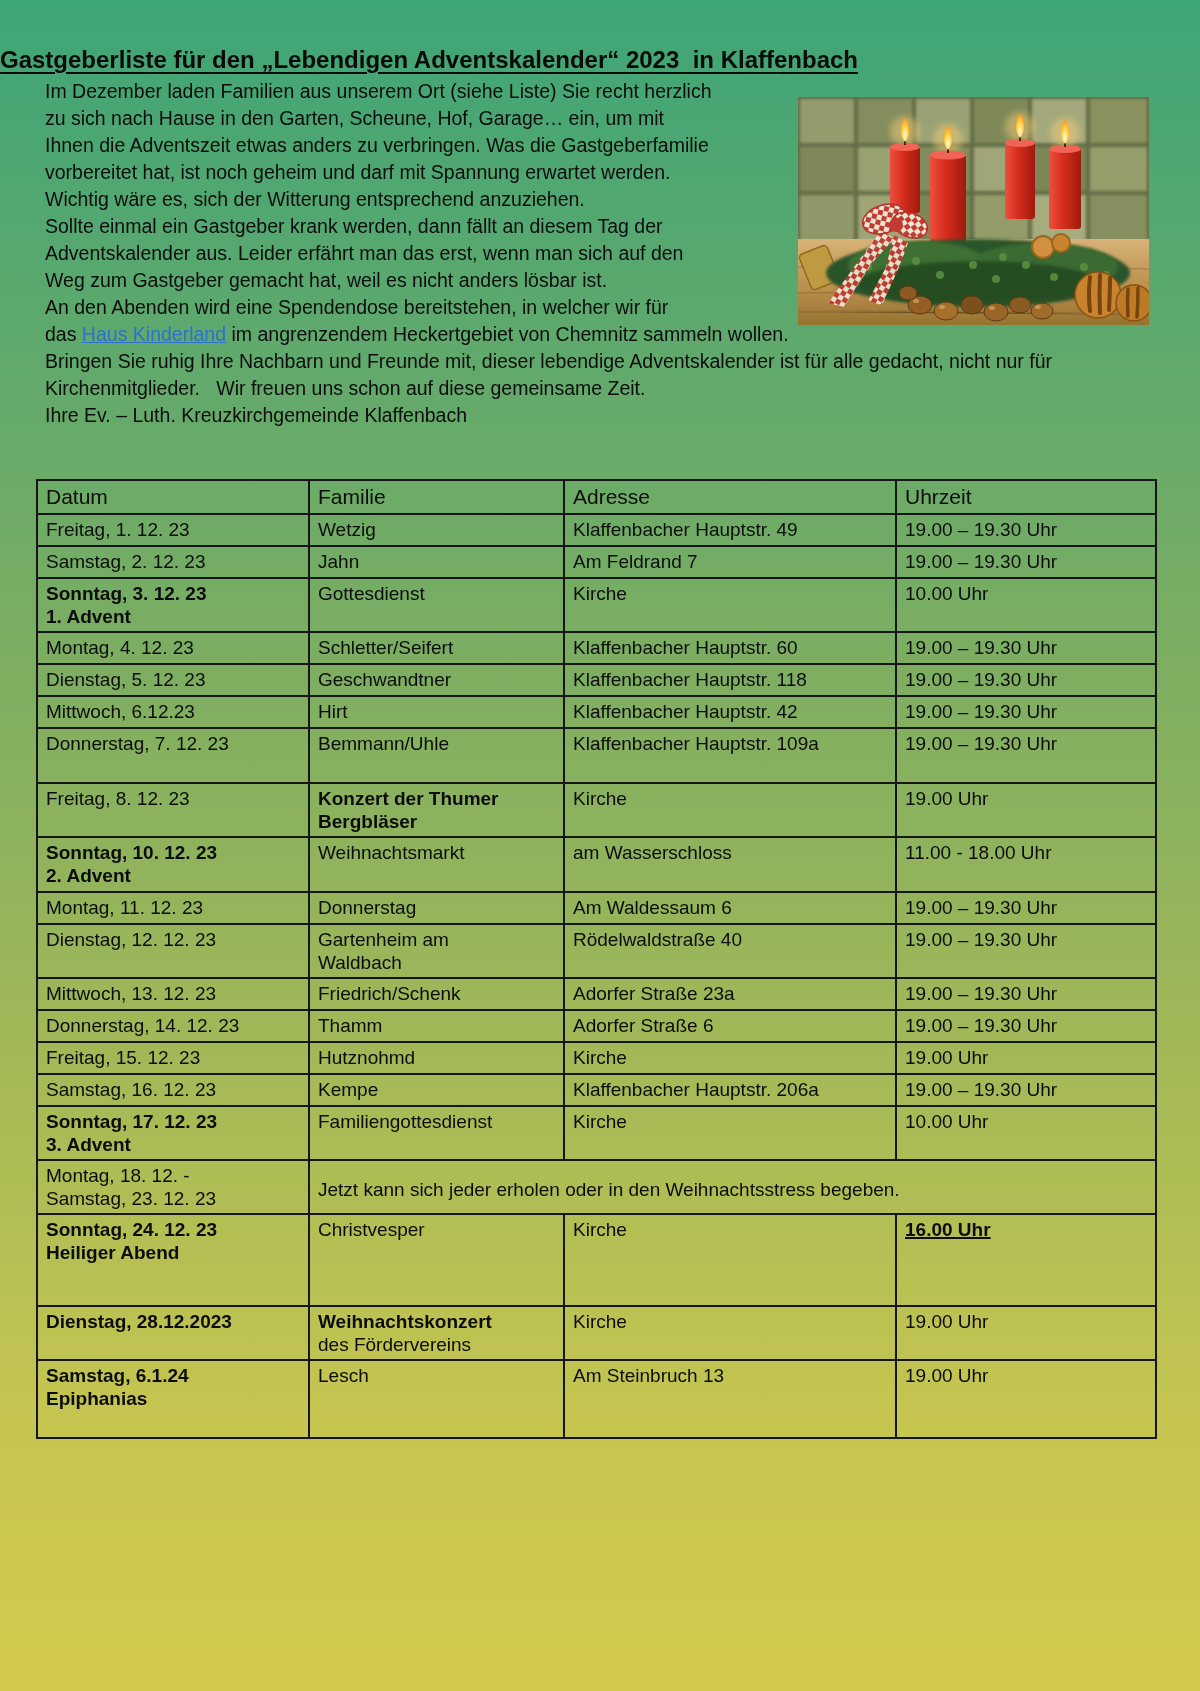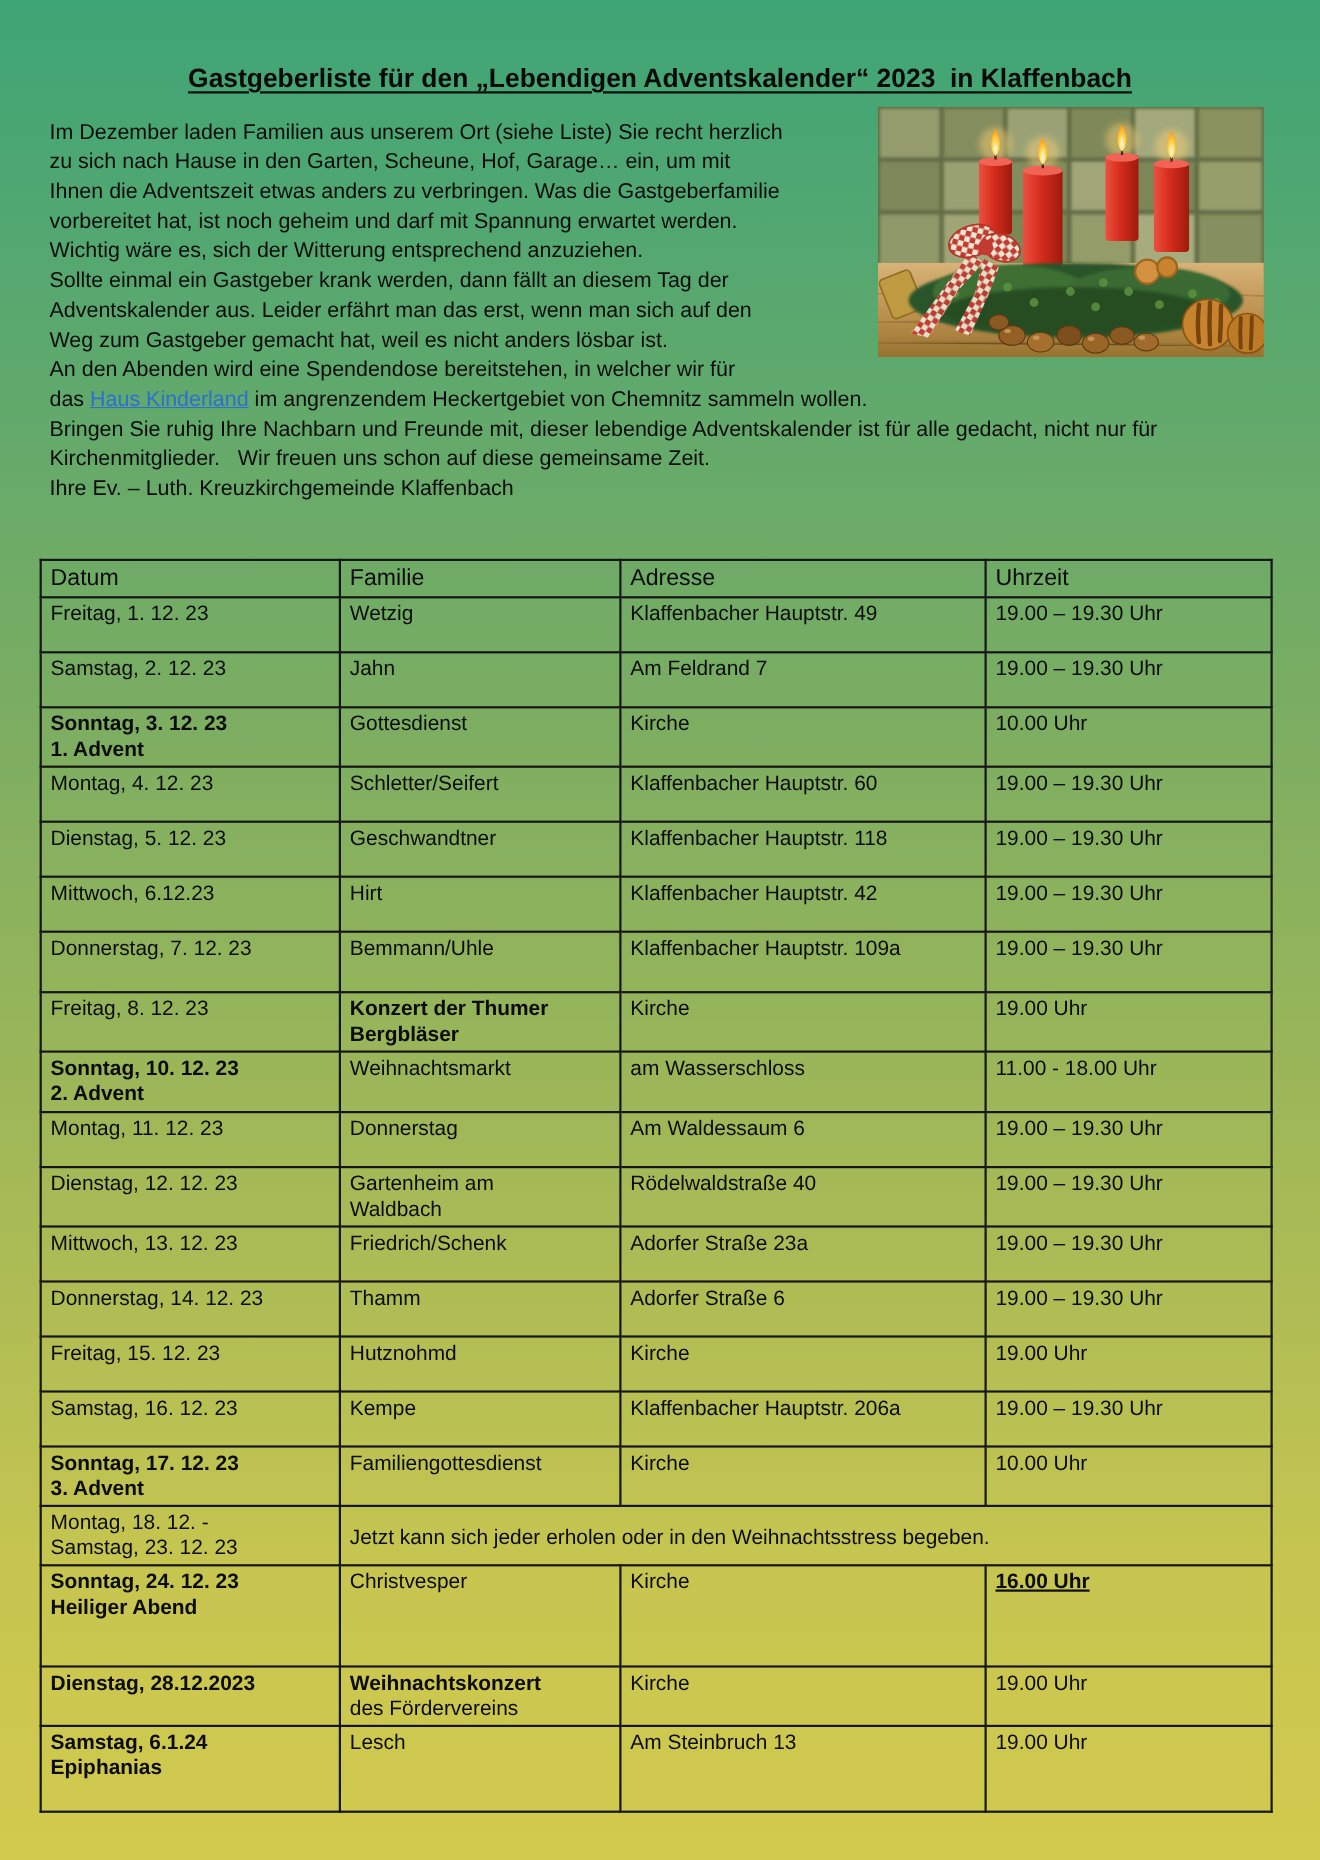--- a/index.html
+++ b/index.html
@@ -4,27 +4,27 @@
 <style>
   html,body{margin:0;padding:0;}
   body{width:1200px;height:1691px;overflow:hidden;}
   .page{
     position:relative;width:1200px;height:1691px;overflow:hidden;
     background:linear-gradient(180deg,#3ea576 0%,#58a86f 16%,#7bad62 38%,#a2b857 62%,#c6c550 84%,#d2ca4e 100%);
     font-family:"Liberation Sans","DejaVu Sans",sans-serif;
     color:#0c0c0c;
   }
   h1.title{
-    margin:12px;padding-top:46px;text-align:center;
+    margin:0;padding-top:46px;text-align:left;
     font-size:24px;font-weight:bold;
     text-decoration:underline;text-decoration-thickness:2px;text-underline-offset:4px;
     color:#0a0a0a;
   }
   .intro{
-    margin:21px 30px 0 45px;
+    margin:4px 30px 0 45px;
     font-size:19.5px;line-height:27px;
     white-space:pre-line;
   }
   .link{color:#2e6fd2;text-decoration:underline;cursor:pointer;}
   .photo{
     position:absolute;left:798px;top:97px;width:351px;height:228px;
     overflow:hidden;
   }
   table.schedule{
     margin:50px 4px 0 36px;width:1119px;
@@ -35,21 +35,21 @@
     border:2px solid #161616;
     text-align:left;vertical-align:top;
     padding:3px 8px;line-height:23px;
     white-space:pre-line;
     overflow:hidden;
   }
   .schedule th{
     font-weight:normal;font-size:21px;height:28px;
     vertical-align:middle;padding:2px 8px;line-height:24px;
   }
-  .schedule tbody tr{height:50px;}
+  .schedule tbody tr{height:32px;}
   .schedule tbody tr:nth-child(7){height:55px;}
   .schedule tbody tr:nth-child(9){height:55px;}
   .schedule tbody tr:nth-child(18){height:92px;}
   .schedule tbody tr:nth-child(20){height:78px;}
   .schedule tbody tr:nth-child(21){height:56px;}
   .b{font-weight:bold;}
   .u{text-decoration:underline;text-decoration-thickness:2px;}
   td.vbottom{vertical-align:bottom;padding-bottom:12px;}
 </style>
 </head>

